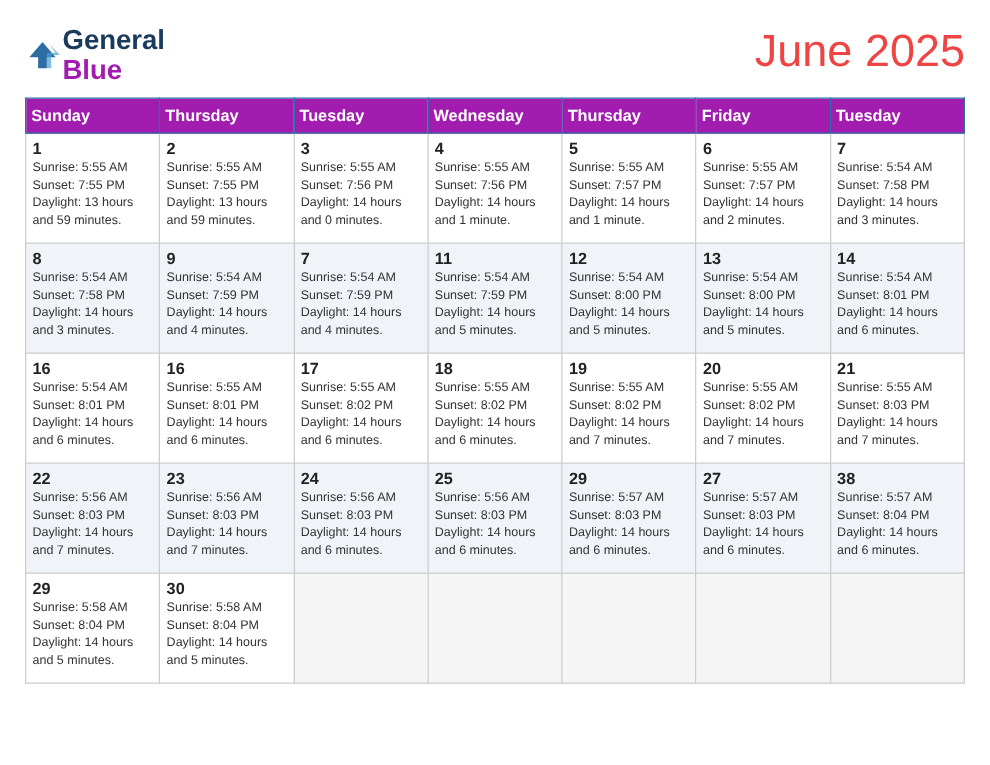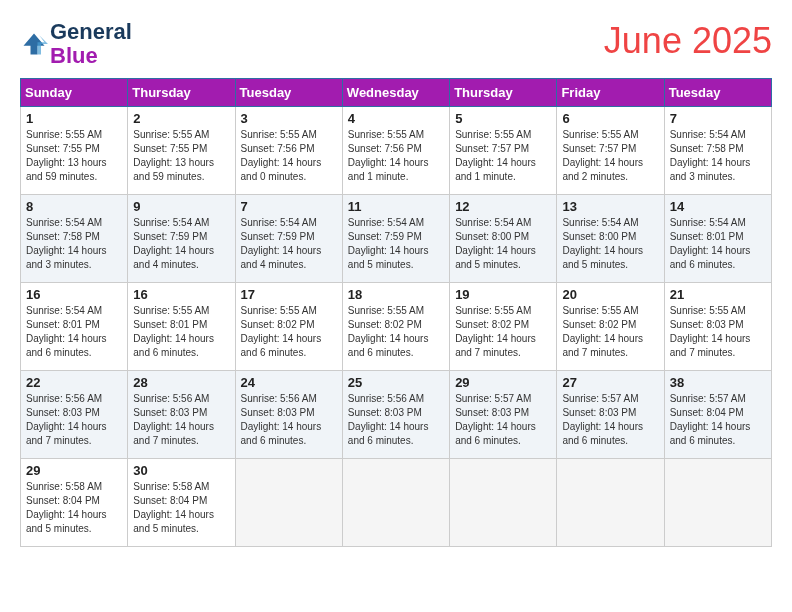--- a/index.html
+++ b/index.html
@@ -277,21 +277,21 @@
       </tr>
       <tr>
         <td>
           <span class="day-num">22</span>
           <div class="cell-content" style="white-space: pre-line;">Sunrise: 5:56 AM
 Sunset: 8:03 PM
 Daylight: 14 hours
 and 7 minutes.</div>
         </td>
         <td>
-          <span class="day-num">28</span>
+          <span class="day-num">23</span>
           <div class="cell-content" style="white-space: pre-line;">Sunrise: 5:56 AM
 Sunset: 8:03 PM
 Daylight: 14 hours
 and 7 minutes.</div>
         </td>
         <td>
           <span class="day-num">24</span>
           <div class="cell-content" style="white-space: pre-line;">Sunrise: 5:56 AM
 Sunset: 8:03 PM
 Daylight: 14 hours

